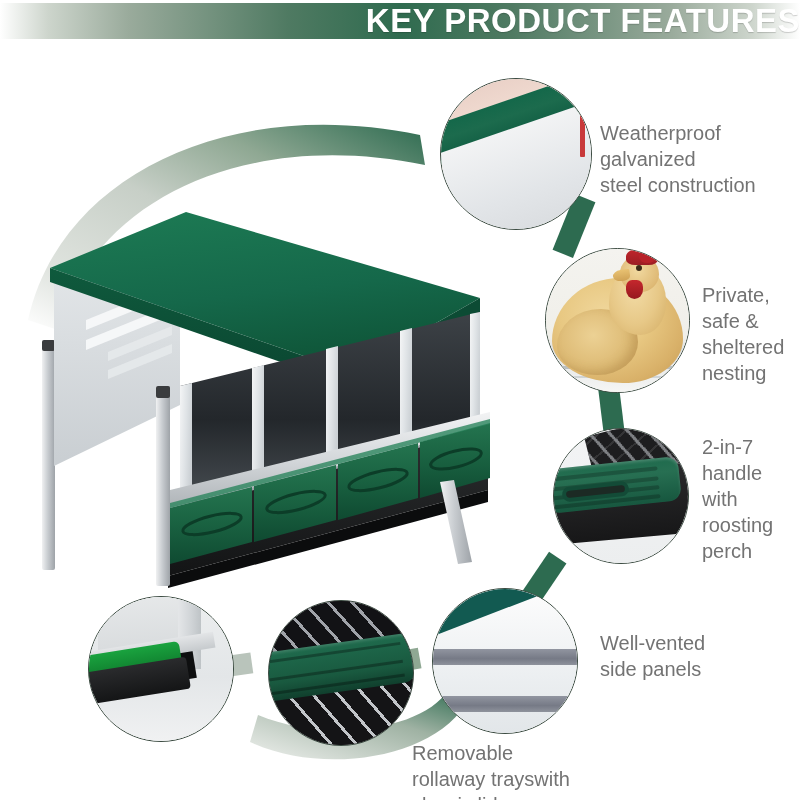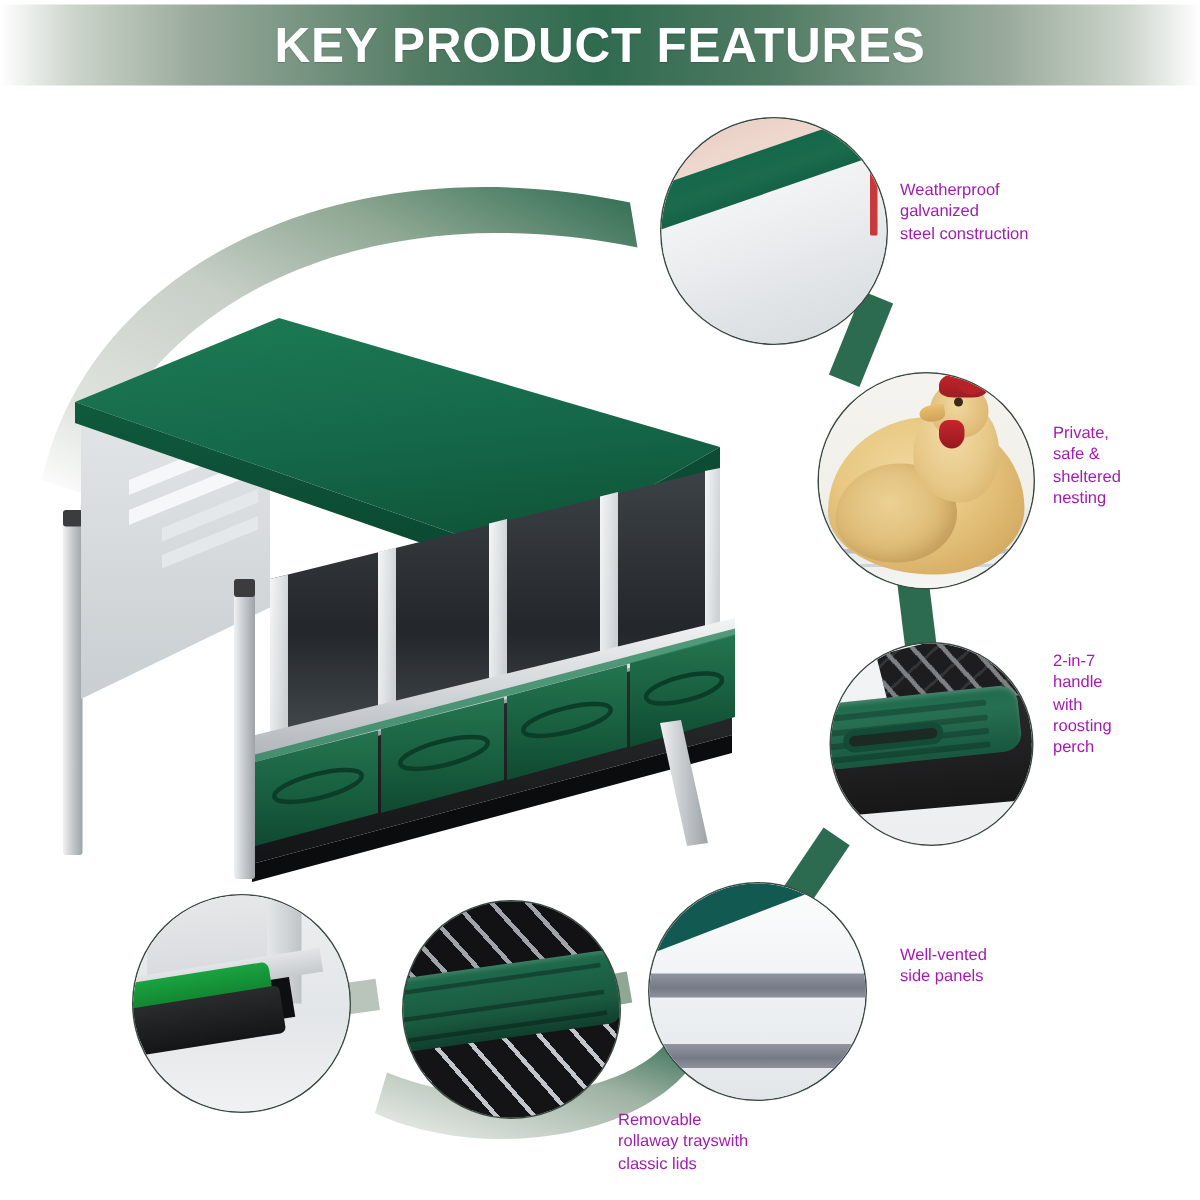--- a/index.html
+++ b/index.html
@@ -6,25 +6,25 @@
   html, body {
     width: 800px; height: 800px;
     background: #ffffff;
     font-family: "Liberation Sans", sans-serif;
     overflow: hidden;
   }
   #page { position: relative; width: 800px; height: 800px; background:#fff; }
 
   
   #header-banner {
-    position: absolute; left: 0; top: 3px; width: 800px; height: 54px;
+    position: absolute; left: 0; top: 3px; width: 800px; height: 36px;
     background: linear-gradient(to right,
         #ffffff 0%, #cdd5cc 6%, #9aab9c 16%, #4f7a62 36%,
         #2f6b4f 50%, #4f7a62 64%, #9aab9c 84%, #cdd5cc 94%, #ffffff 100%);
-    display: flex; align-items: center; justify-content: center;
+    display: flex; align-items: center; justify-content: flex-end;
   }
   #header-title {
     color: #ffffff;
     font-size: 33px;
     font-weight: bold;
     letter-spacing: 0.5px;
     font-family: "Liberation Sans", sans-serif;
     text-shadow: 0 1px 1px rgba(0,0,0,0.18);
     white-space: nowrap;
   }
@@ -143,22 +143,22 @@
   .c6-green { position:absolute; left:-8%; top:36%; width:72%; height:16%;
         background:linear-gradient(to bottom,#1aa33f,#0f7d2d);
         border-radius:5px; transform:rotate(-9deg); }
   .c6-blackbox { position:absolute; left:-6%; top:47%; width:76%; height:22%;
         background:linear-gradient(to bottom,#2a2b2d,#141516);
         border-radius:4px; transform:rotate(-9deg); }
 
   
   .feature-label {
     position: absolute;
-    color: #a21caf;
-    font-size: 11px;
+    color: #737373;
+    font-size: 20px;
     line-height: 1.30;
     font-family: "Liberation Sans", sans-serif;
     white-space: pre-line;
   }
 
   
   #product-image { position:absolute; left:20px; top:190px; width:480px; height:420px; }
 </style>
 </head>
 <body>

